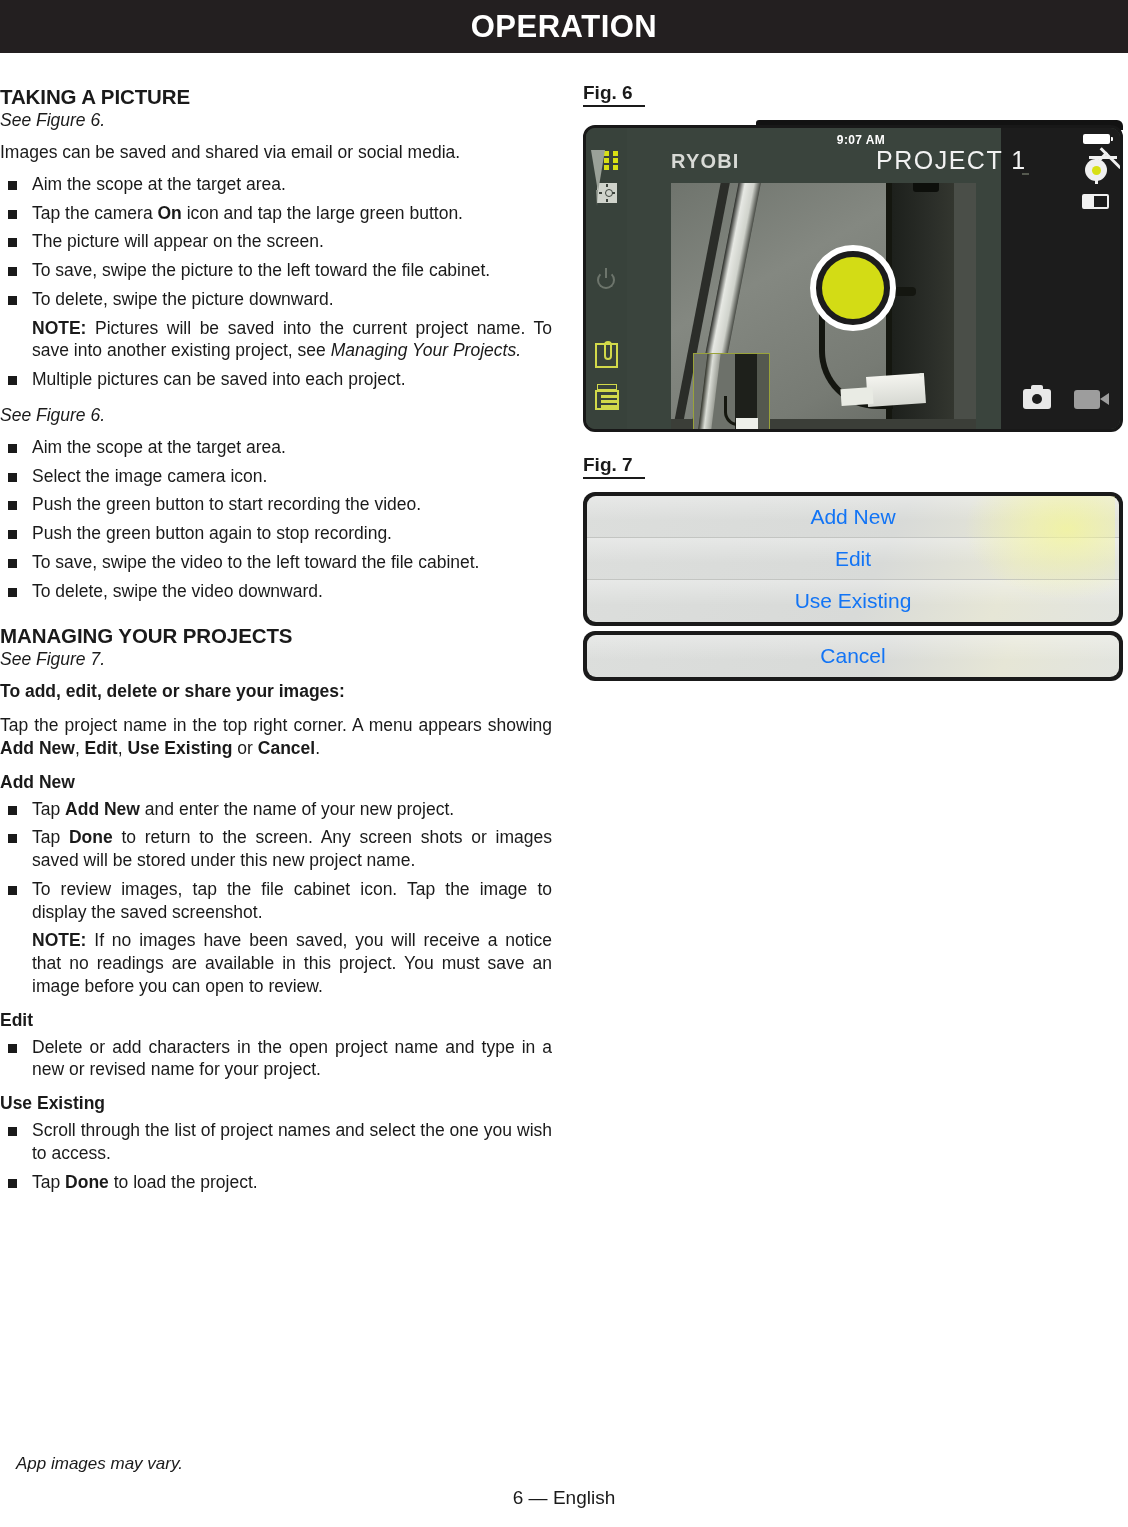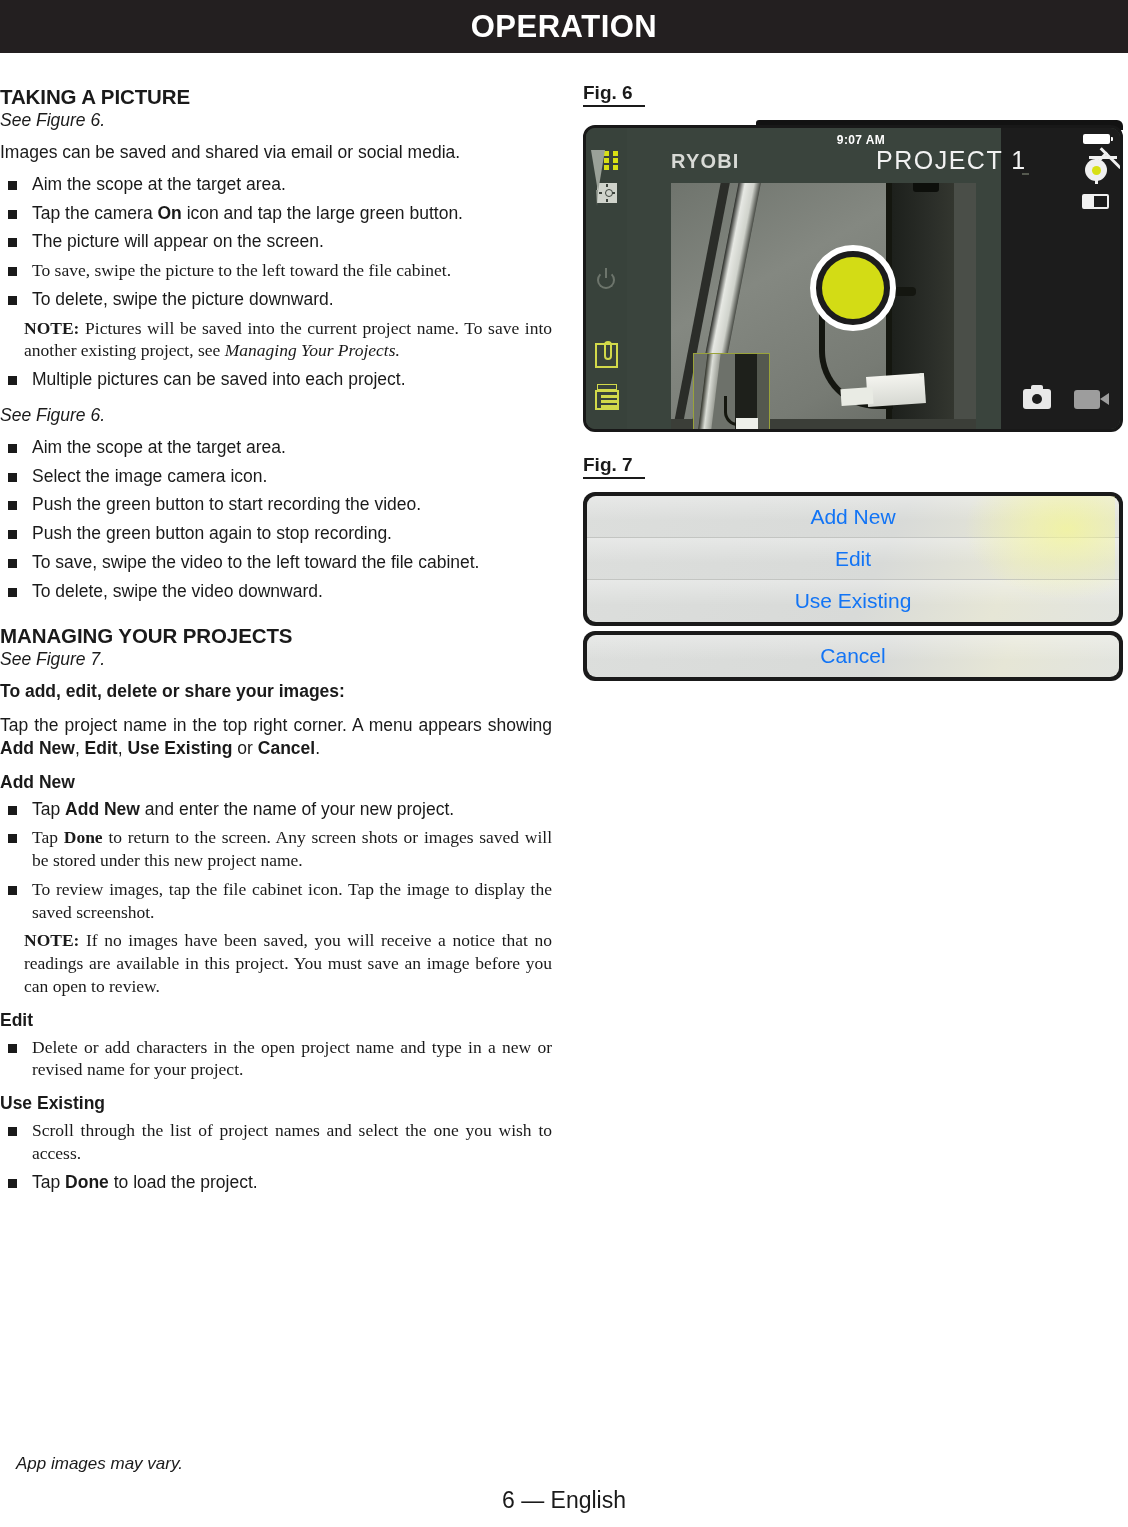--- a/index.html
+++ b/index.html
@@ -76,31 +76,31 @@
     margin: 0 0 0 0;
     padding: 0;
   }
   ul.bullets li {
     position: relative;
     padding-left: 32px;
     font-size: 17.5px;
     line-height: 1.30;
     margin-bottom: 6px;
   }
-  ul.bullets li.just { text-align: justify; font-family: Liberation Serif, serif; }
+  ul.bullets li.just { text-align: justify; }
   ul.bullets li::before {
     content: "";
     position: absolute;
     left: 8px;
     top: 8px;
     width: 9px;
     height: 9px;
     background: #1a1a1a;
   }
-  ul.bullets li.nobullet { padding-left: 24px; }
+  ul.bullets li.nobullet { padding-left: 32px; }
   ul.bullets li.nobullet::before { display: none; }
   .gap-sm { height: 8px; }
   .gap-md { height: 16px; }
 
   b { font-weight: bold; }
   i { font-style: italic; }
 
   
   .fig-label {
     font-size: 19px;
@@ -574,21 +574,21 @@
     position: absolute;
     left: 16px; top: 1454px;
     font-style: italic;
     font-size: 17px;
   }
   .footer-page {
     position: absolute;
     left: 0; top: 1487px;
     width: 1128px;
     text-align: center;
-    font-size: 23px;
+    font-size: 19px;
   }
 </style>
 </head>
 <body>
 
 <div class="header-bar">
   <div class="header-title">OPERATION</div>
 </div>
 
 <div class="col-left">

